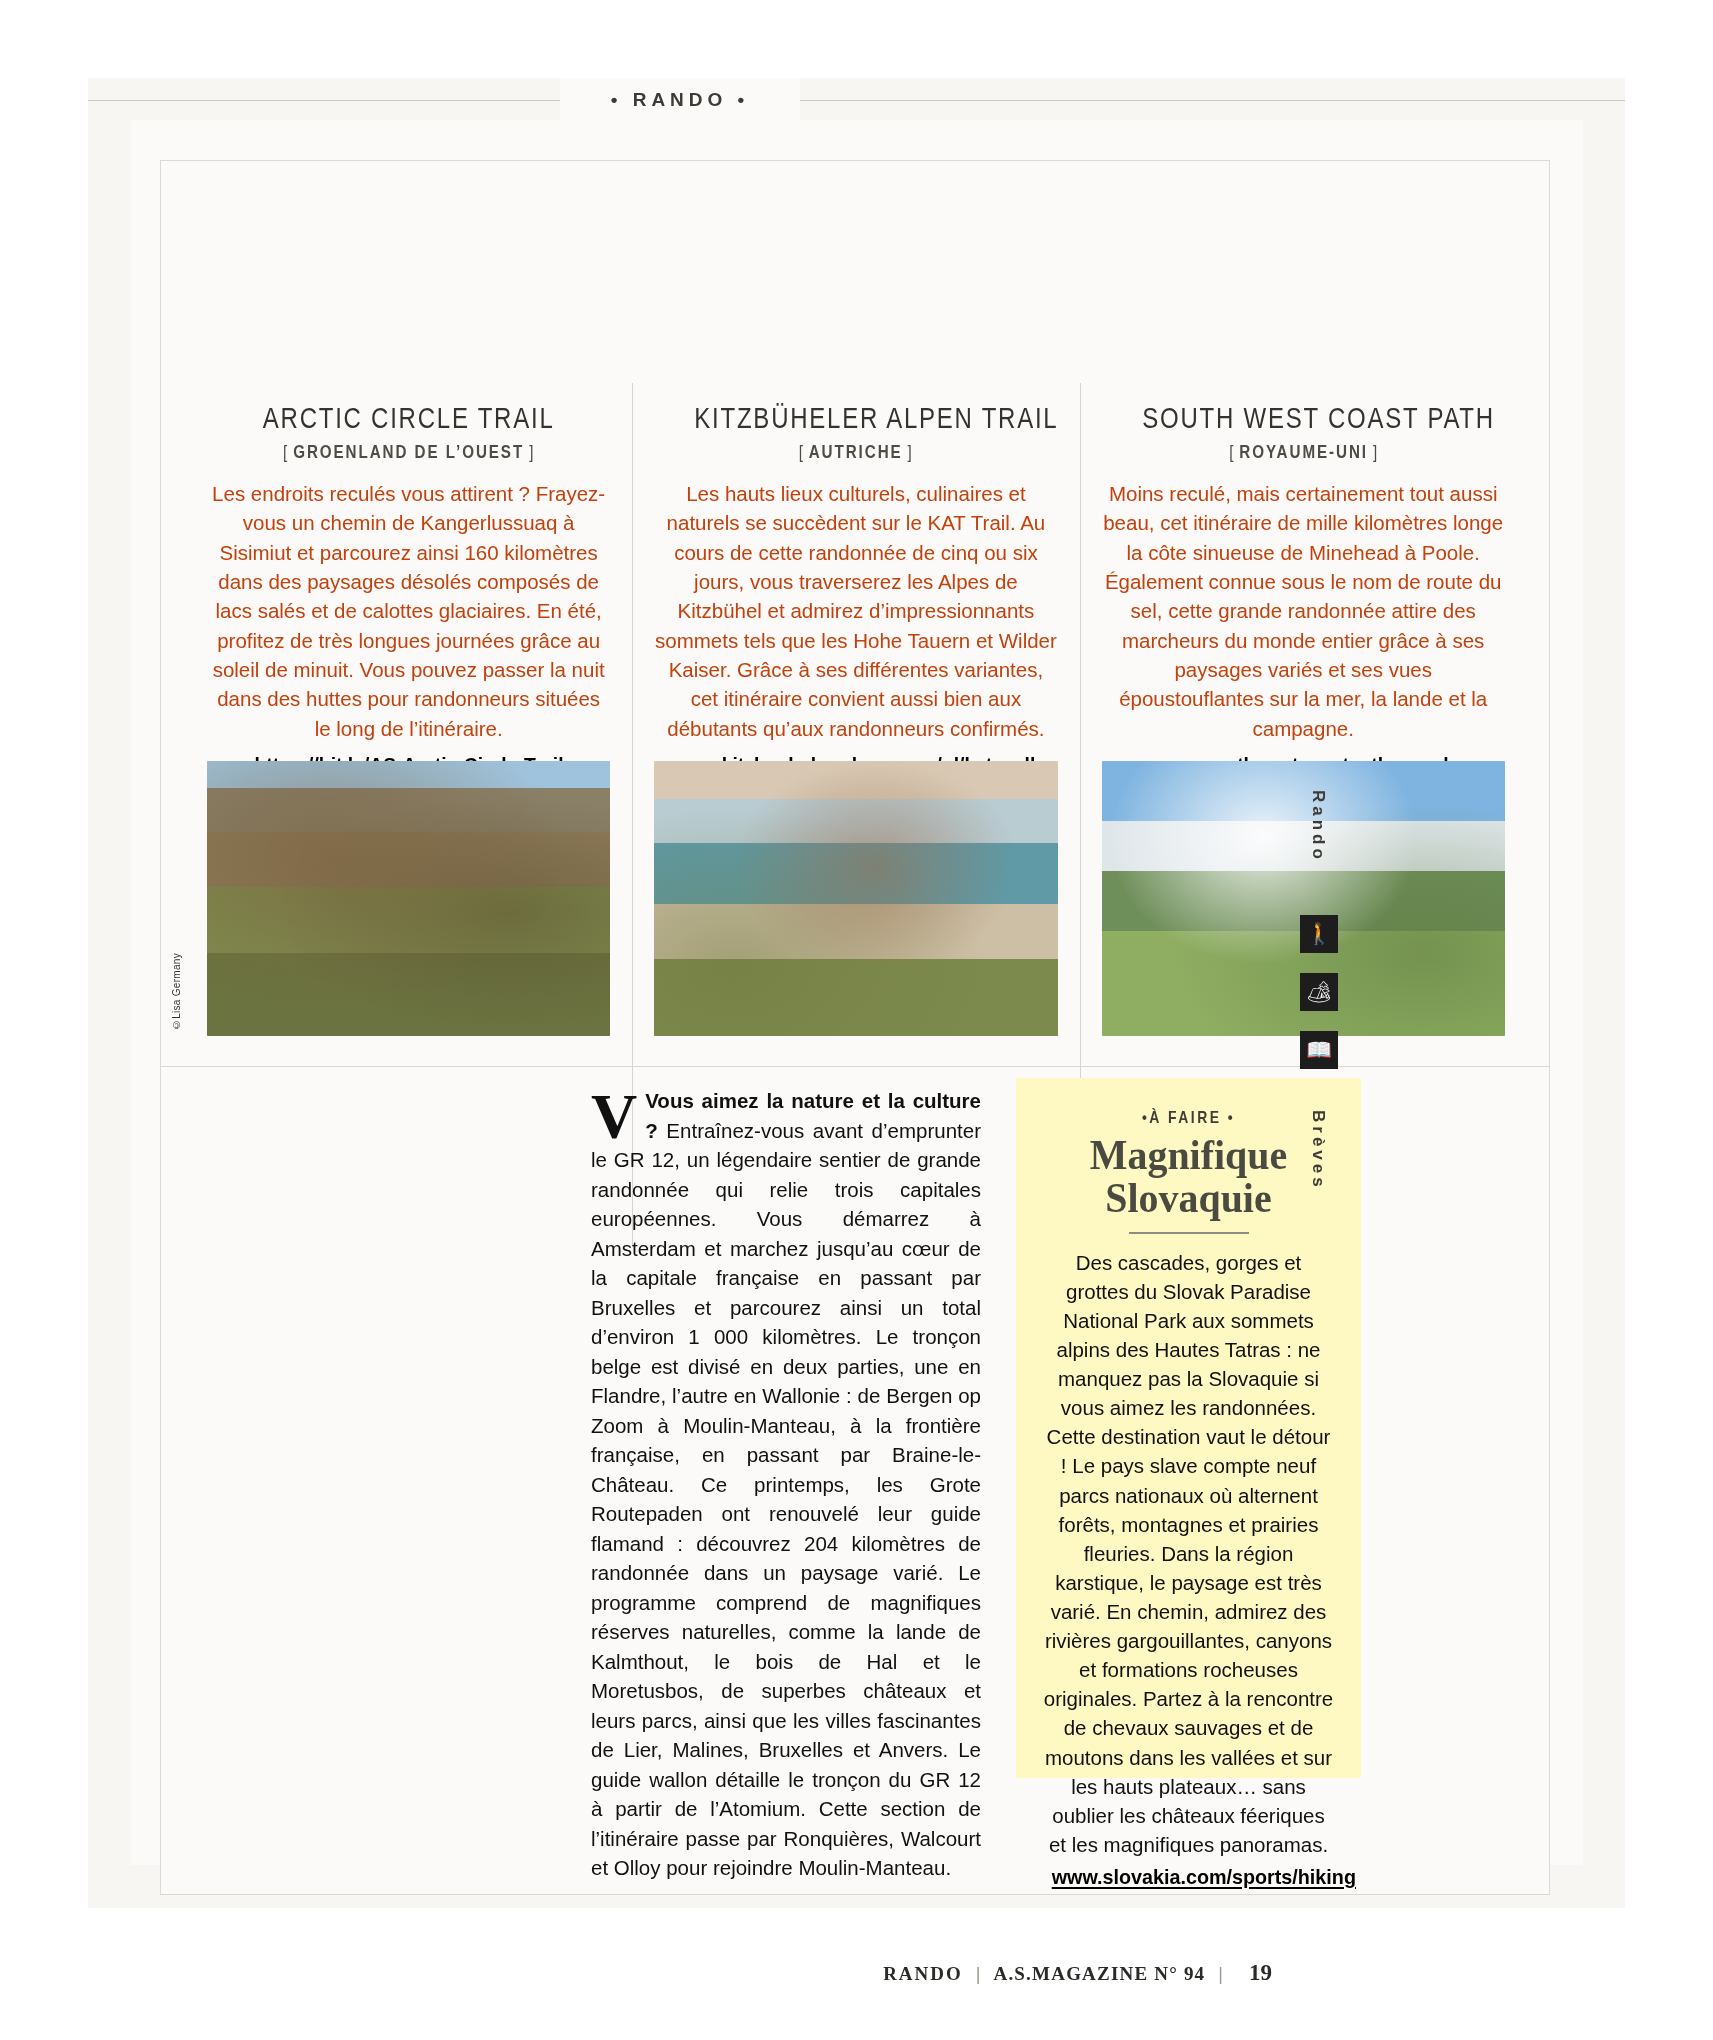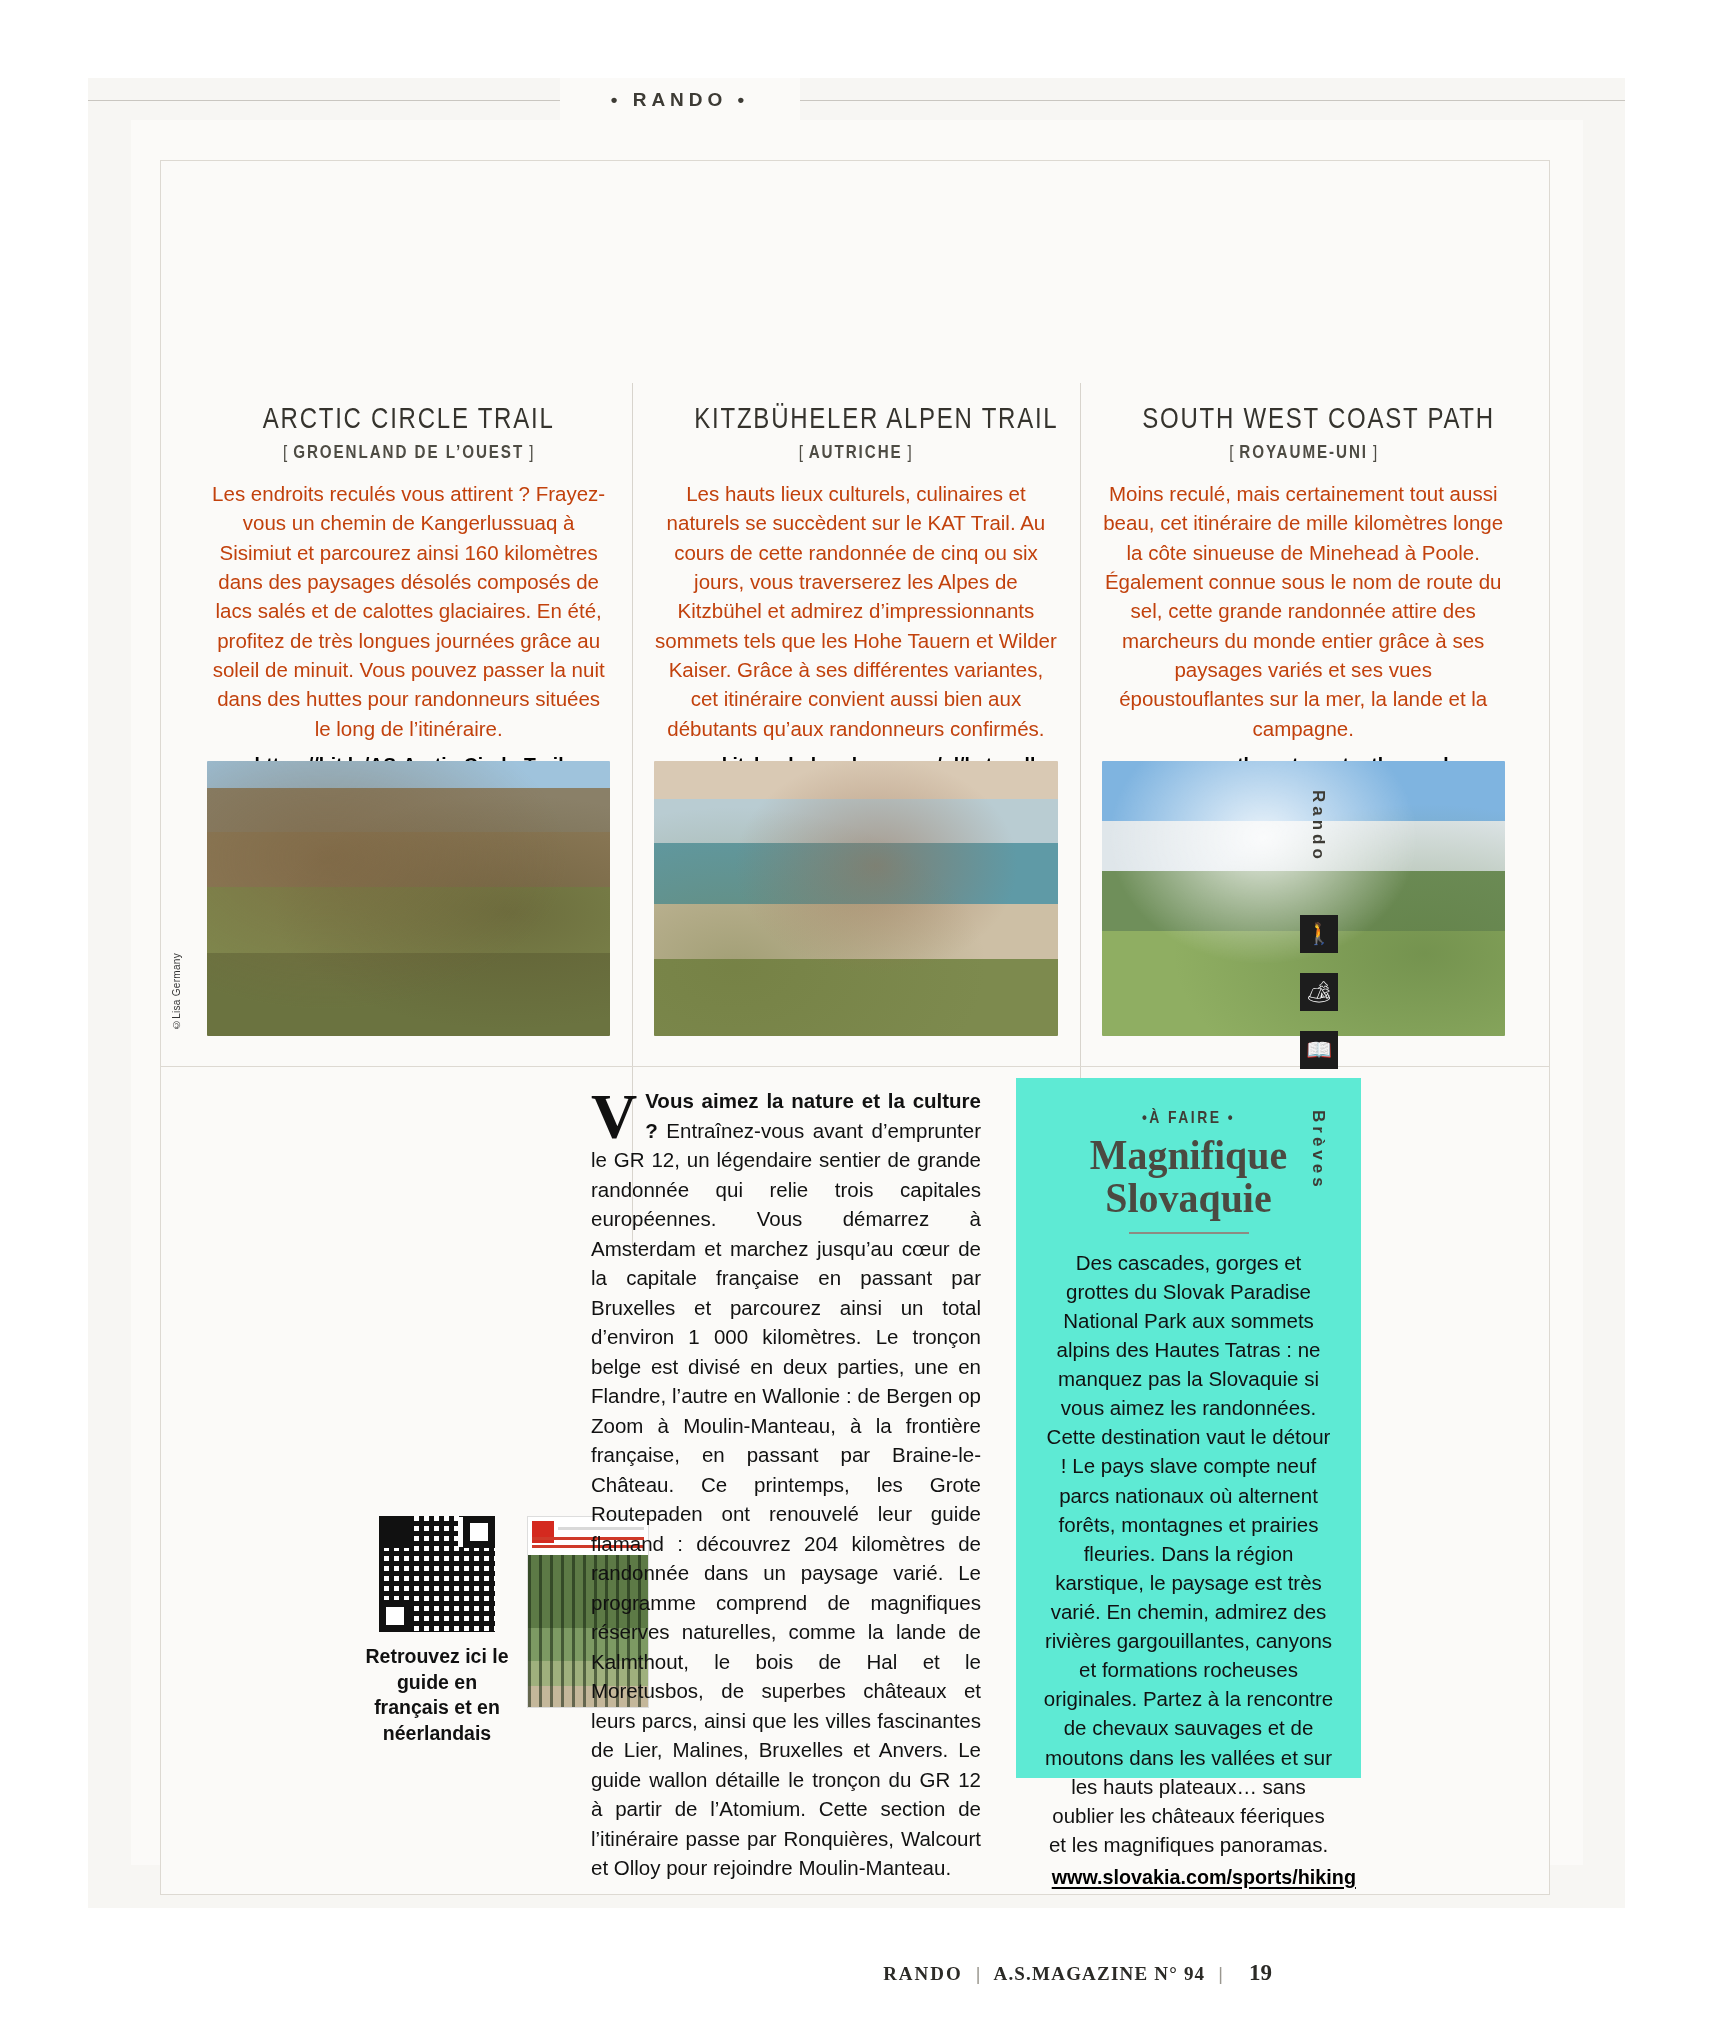--- a/index.html
+++ b/index.html
@@ -157,21 +157,21 @@
     position:absolute;left:430px;top:0;width:390px;font-size:20.5px;line-height:1.44;color:#111;
     text-align:justify;font-family:"Liberation Sans",sans-serif;
   }
   .gr-body .dropcap{
     float:left;font-family:"Liberation Serif",serif;font-weight:700;font-size:64px;
     line-height:.84;margin:4px 8px 0 0;color:#111;
   }
   .gr-body b{font-weight:700;}
 
   .slovak-box{
-    position:absolute;left:855px;top:-8px;width:345px;height:700px;background:#5eead4;
+    position:absolute;left:855px;top:-8px;width:345px;height:700px;background:#fef9c3;
     padding:30px 26px 20px;box-sizing:border-box;text-align:center;
   }
   .sl-eyebrow{font-size:17px;font-weight:700;letter-spacing:3px;color:#3f3d36;
     font-family:"Liberation Sans Narrow","Liberation Sans",sans-serif;transform:scaleX(.82);}
   .sl-title{font-family:"Liberation Serif",serif;font-weight:700;font-size:42px;line-height:1.02;
     color:#4b4a41;margin-top:6px;transform:scaleX(.95);}
   .sl-rule{width:120px;height:2px;background:#8e8b82;margin:12px auto 14px;}
   .sl-body{font-size:20.5px;line-height:1.42;color:#111;font-family:"Liberation Sans",sans-serif;}
   .sl-url{display:inline-block;margin-top:6px;font-size:21px;font-weight:700;color:#000;
     text-decoration:underline;text-underline-offset:3px;
@@ -260,37 +260,20 @@
       <div class="photo-cell">
         <div class="photo ph-alpen"></div>
       </div>
     </div>
 
     <div class="mid-rule"></div>
 
     <div class="lower">
 
 
-      <div class="qr-row">
-        <div class="qr-left">
-          <div class="qr">
-            <div class="qr-corner"></div>
-          </div>
-          <div class="qr-caption">Retrouvez ici le guide en français et en néerlandais</div>
-        </div>
-        <div class="guide-cover">
-          <div class="cv-top">
-            <div class="cv-flag"></div>
-            <div class="cv-l1"></div>
-            <div class="cv-l2"></div>
-            <div class="cv-l3"></div>
-          </div>
-          <div class="cv-img"></div>
-        </div>
-      </div>
 
       <div class="gr-body">
         <span class="dropcap">V</span><b>Vous aimez la nature et la culture ?</b><span> Entraînez-vous avant d’emprunter le GR 12, un légendaire sentier de grande randonnée qui relie trois capitales européennes. Vous démarrez à Amsterdam et marchez jusqu’au cœur de la capitale française en passant par Bruxelles et parcourez ainsi un total d’environ 1 000 kilomètres. Le tronçon belge est divisé en deux parties, une en Flandre, l’autre en Wallonie : de Bergen op Zoom à Moulin-Manteau, à la frontière française, en passant par Braine-le-Château. Ce printemps, les Grote Routepaden ont renouvelé leur guide flamand : découvrez 204 kilomètres de randonnée dans un paysage varié. Le programme comprend de magnifiques réserves naturelles, comme la lande de Kalmthout, le bois de Hal et le Moretusbos, de superbes châteaux et leurs parcs, ainsi que les villes fascinantes de Lier, Malines, Bruxelles et Anvers. Le guide wallon détaille le tronçon du GR 12 à partir de l’Atomium. Cette section de l’itinéraire passe par Ronquières, Walcourt et Olloy pour rejoindre Moulin-Manteau.</span>
       </div>
 
       <div class="slovak-box">
         <div class="sl-eyebrow">•À FAIRE •</div>
         <div class="sl-title">
           <div>Magnifique</div>
           <div>Slovaquie</div>

